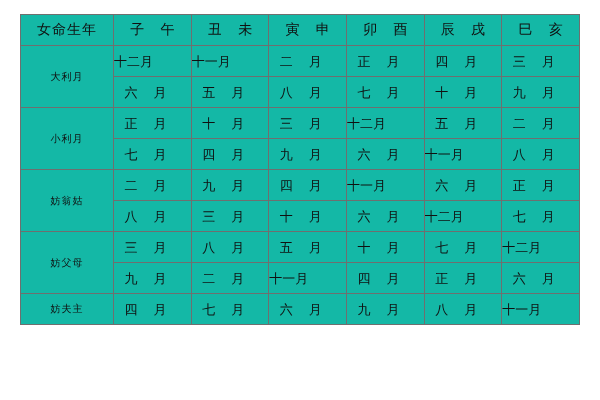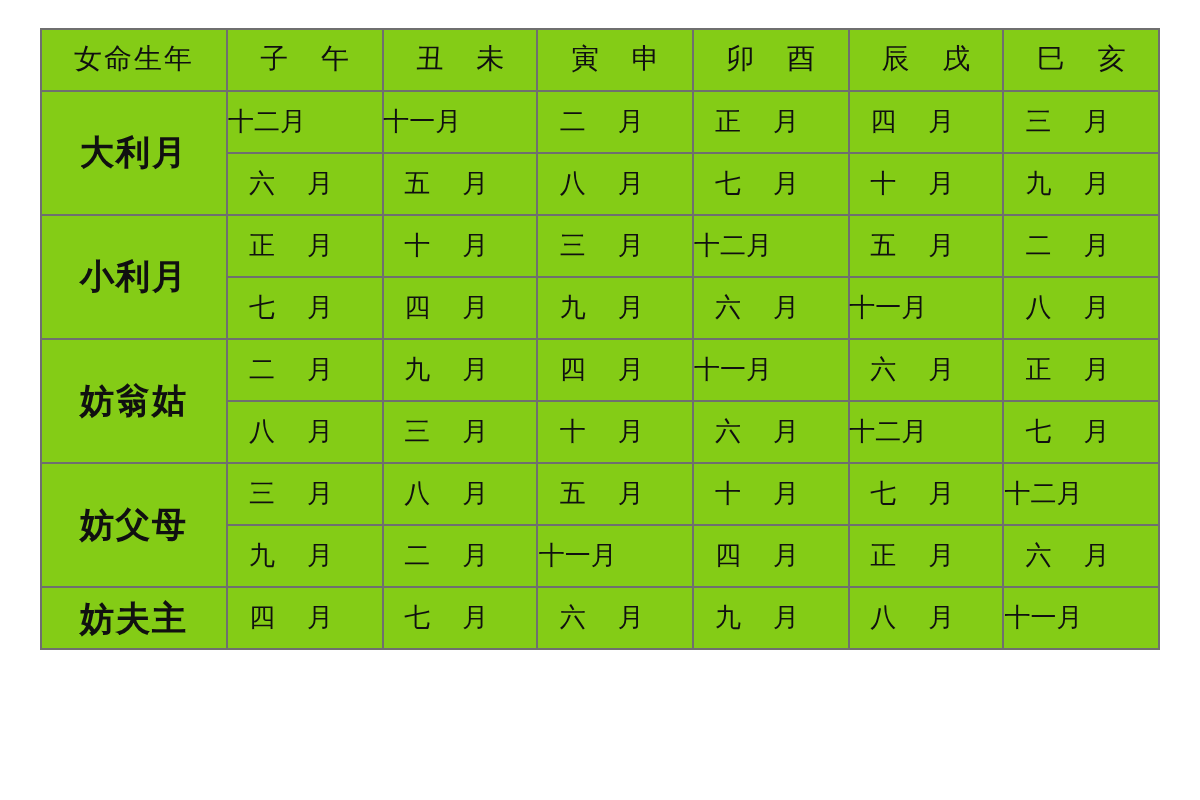--- a/index.html
+++ b/index.html
@@ -18,21 +18,21 @@
     width: 600px;
     height: 400px;
     background: #ffffff;
     box-sizing: border-box;
   }
   table.almanac {
     border-collapse: collapse;
     table-layout: fixed;
     width: 560px;
     margin: 14px auto 0 auto;
-    background: #84cc16;
+    background: #14b8a6;
   }
   table.almanac th,
   table.almanac td {
     border: 1px solid #6f6f6f;
     padding: 0;
     text-align: center;
     vertical-align: middle;
     color: #101010;
   }
   
@@ -50,23 +50,23 @@
   }
   .hdr-branch .pair {
     display: flex;
     justify-content: space-around;
     align-items: center;
     padding: 0 8px;
   }
   
   .row-label {
     width: 92px;
-    font-size: 17px;
+    font-size: 10px;
     letter-spacing: 1px;
-    font-weight: 700;
+    font-weight: 400;
   }
   
   .val {
     font-size: 13px;
     line-height: 1;
   }
   .val .line {
     height: 30px;
     display: flex;
     align-items: center;

